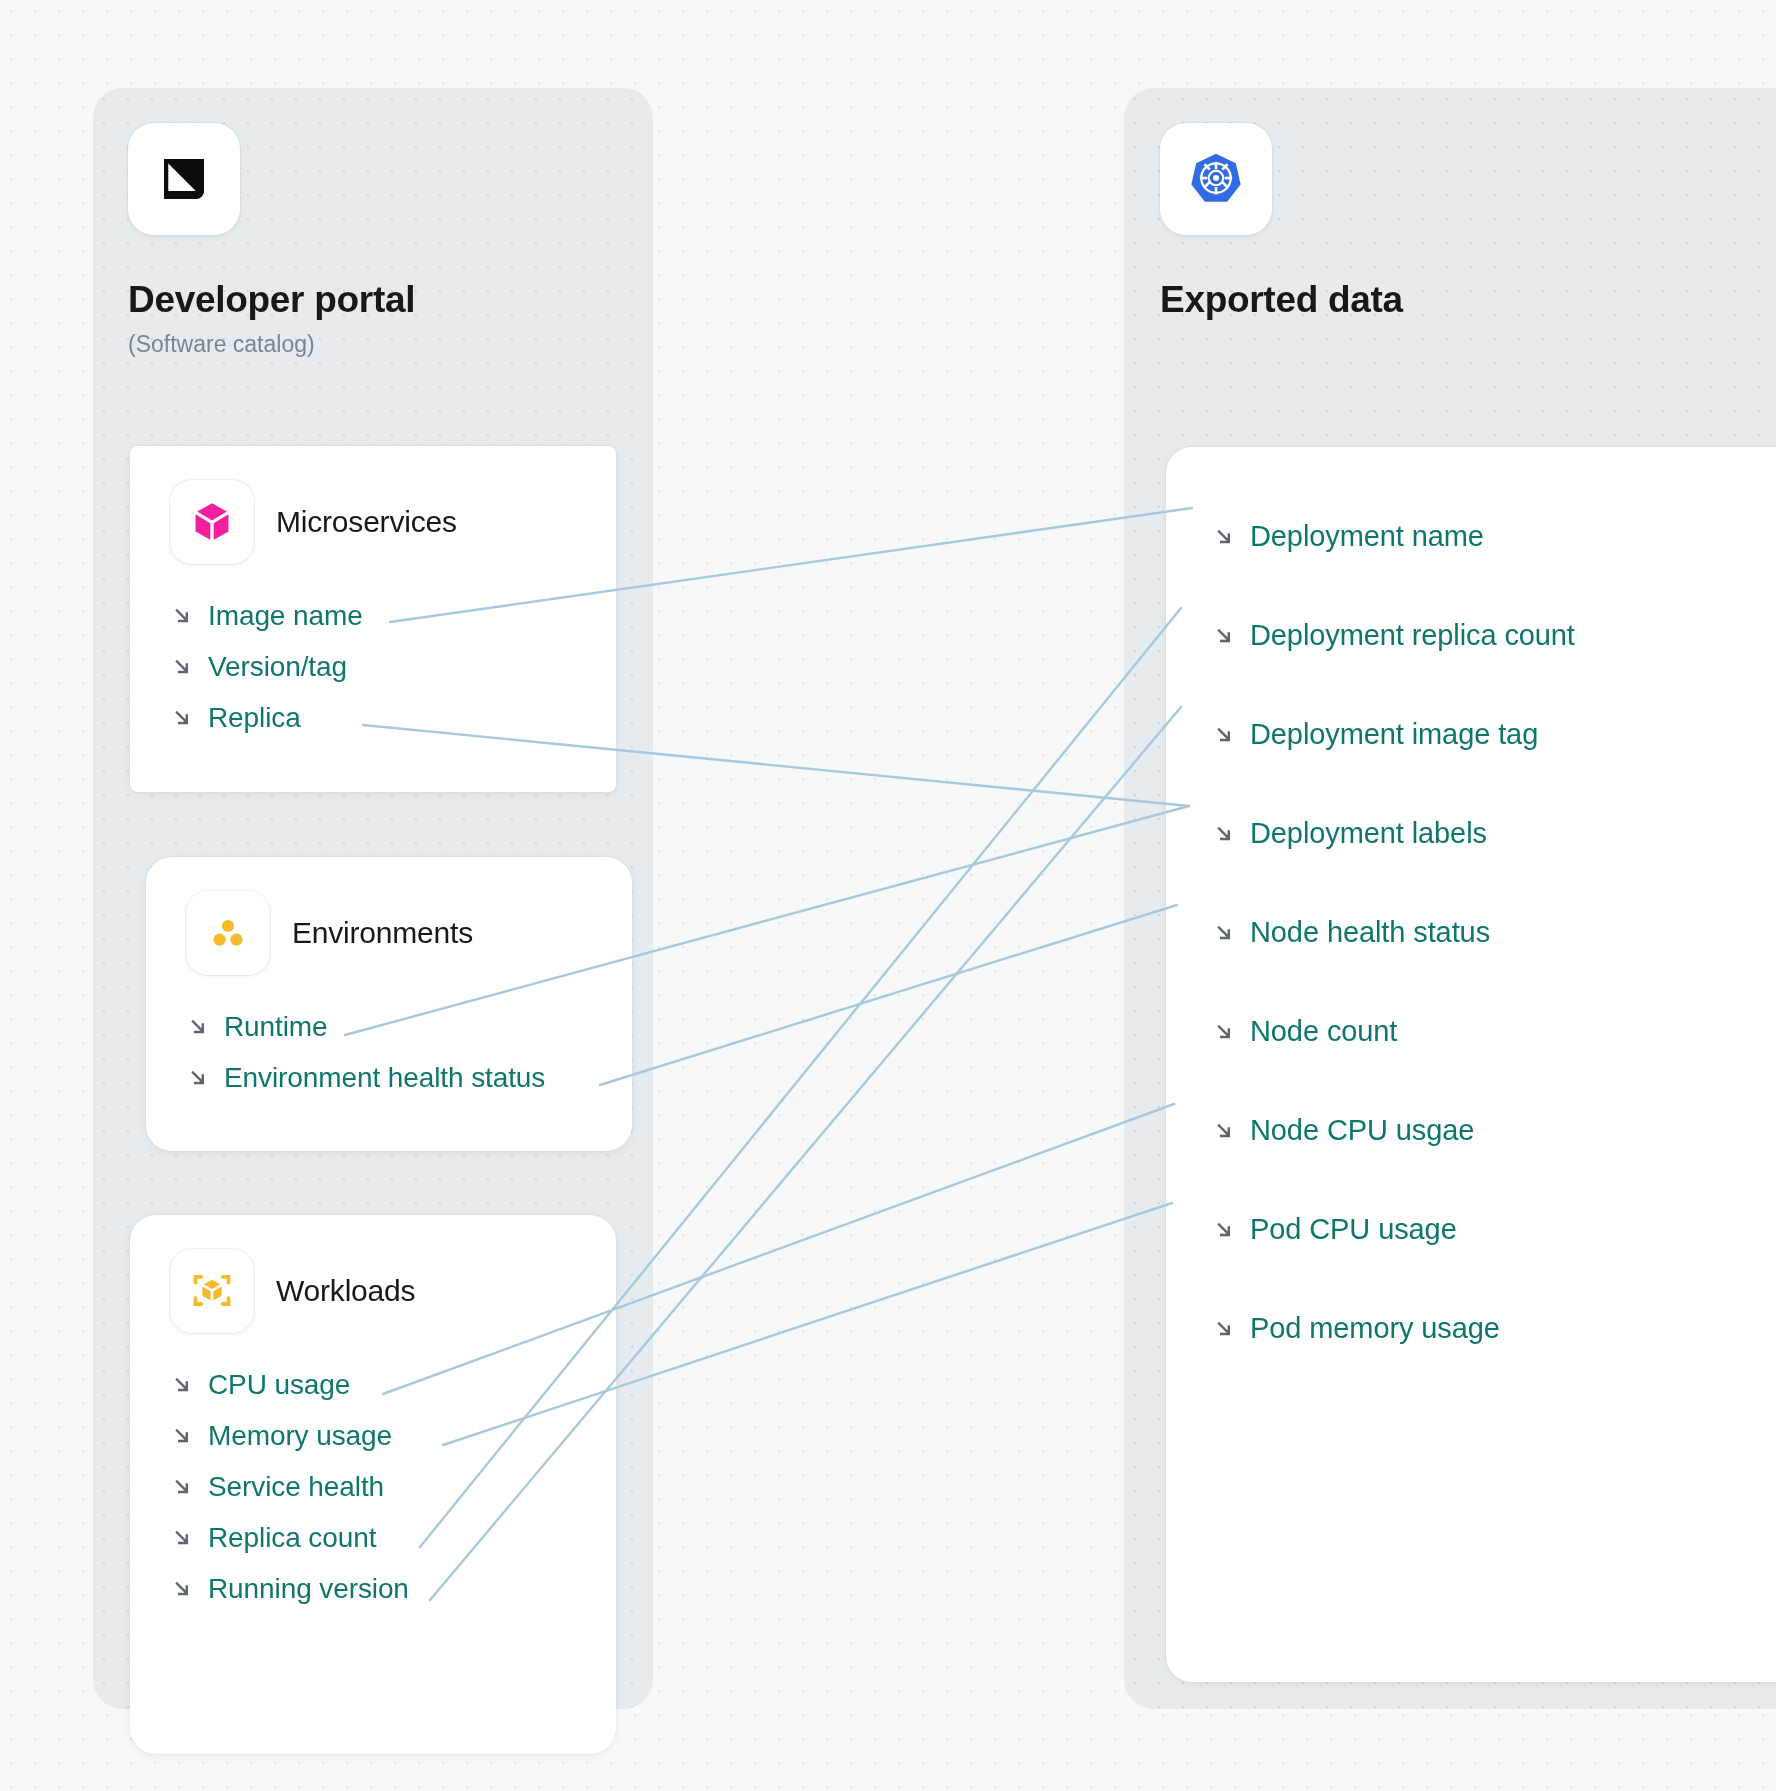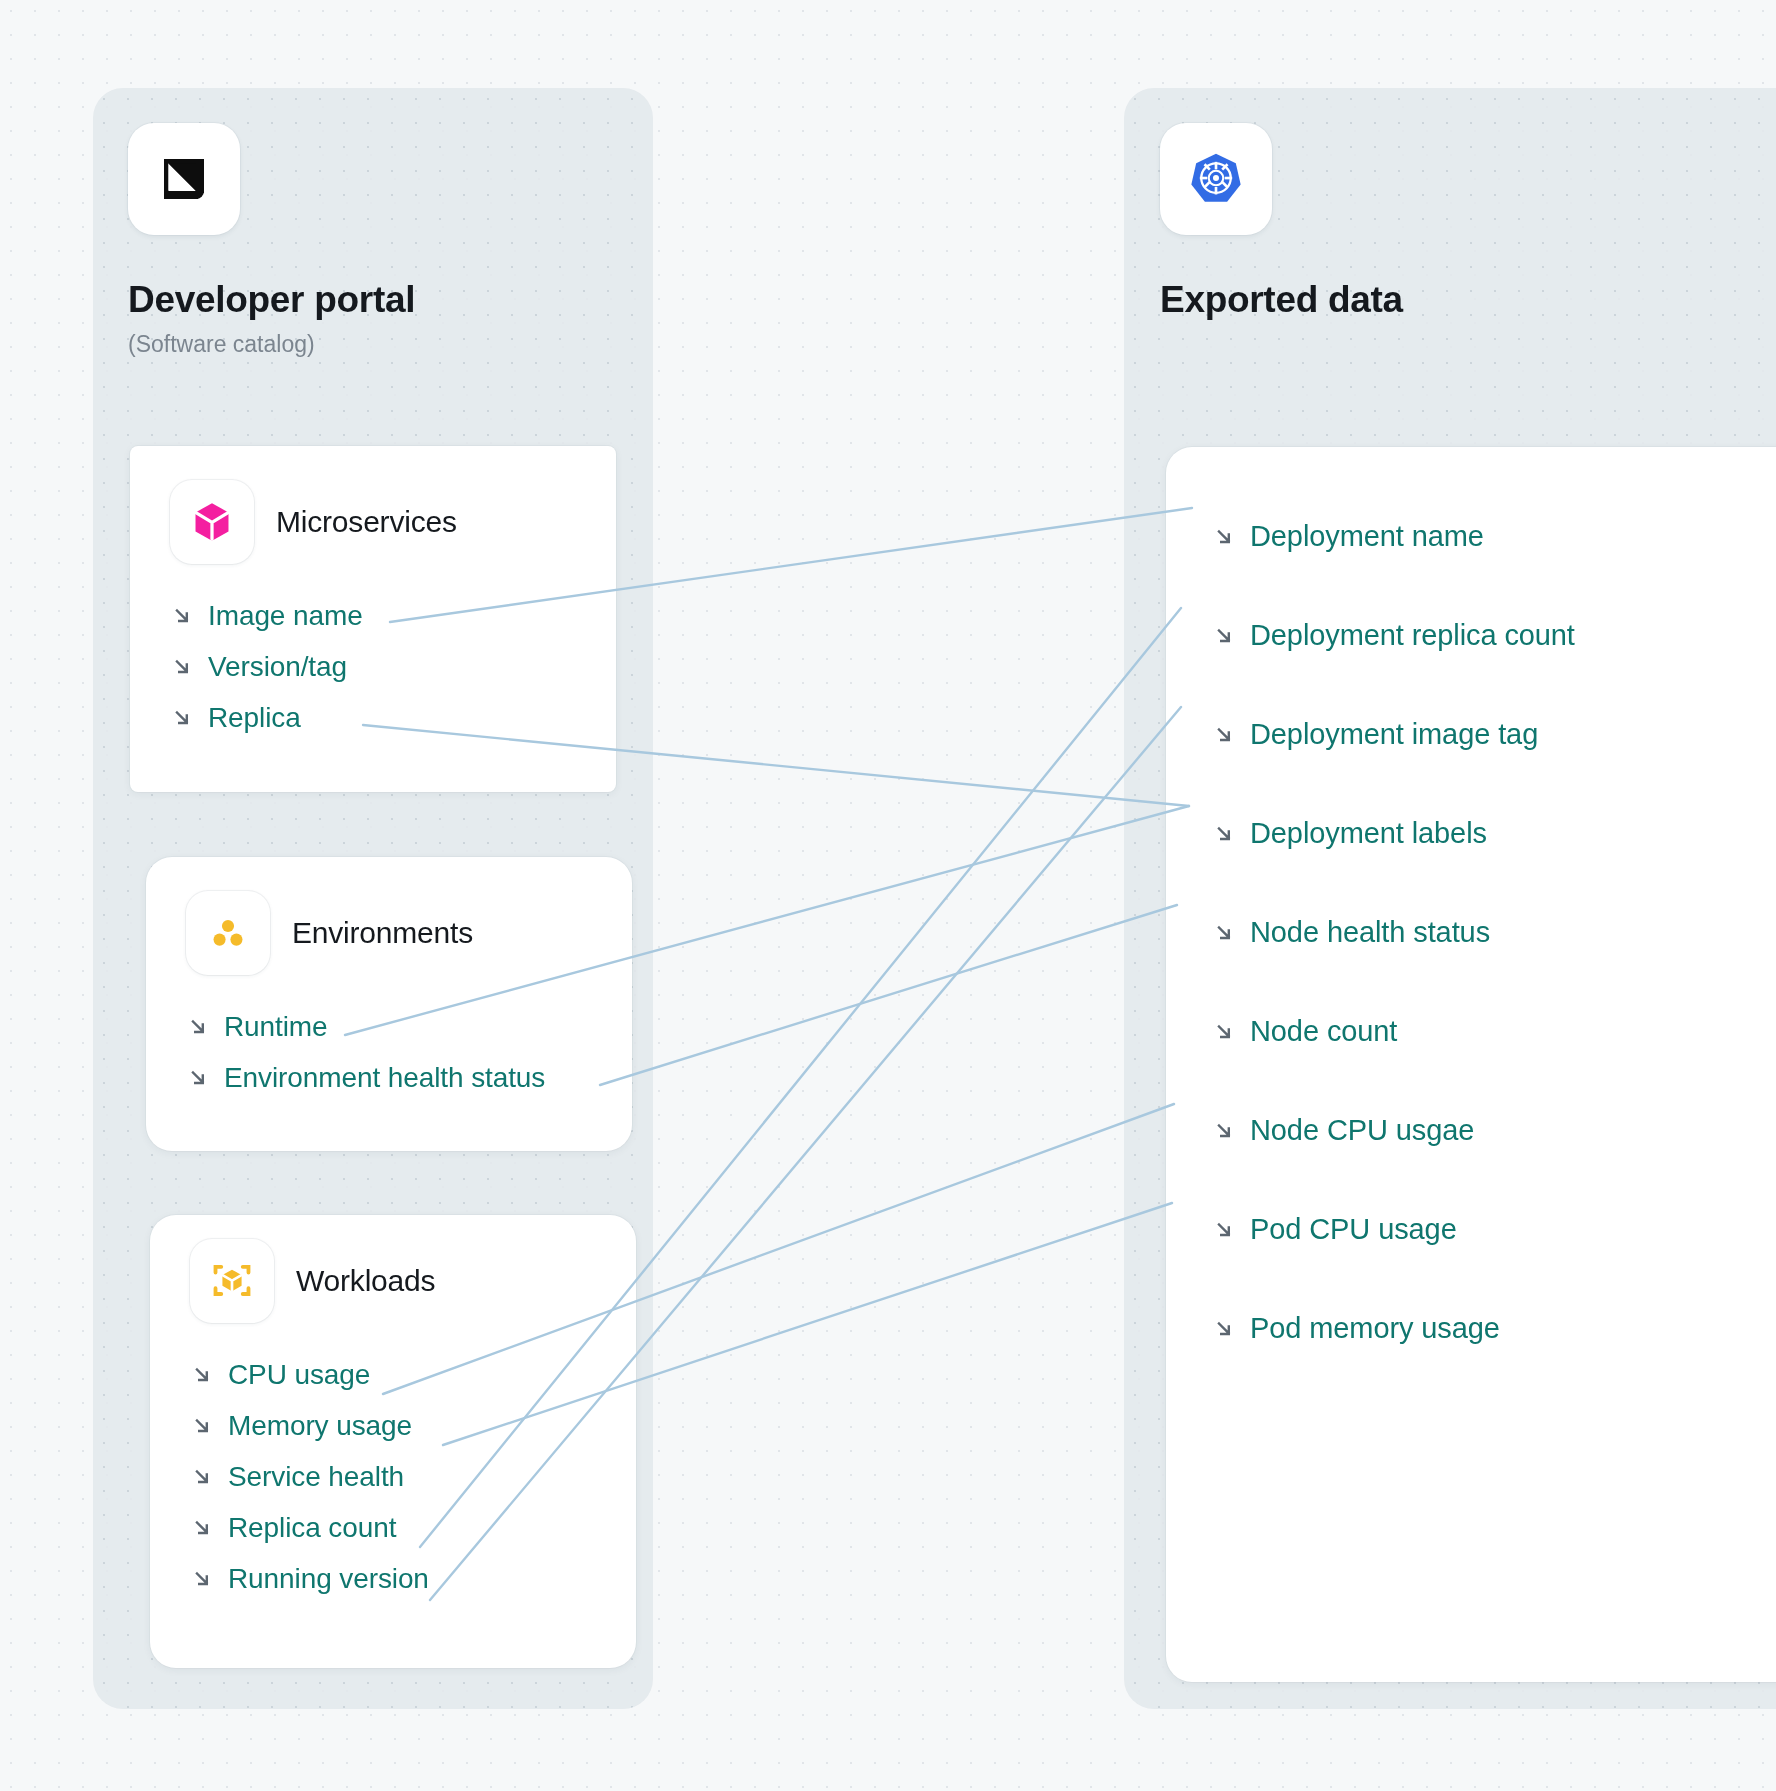--- a/index.html
+++ b/index.html
@@ -203,21 +203,21 @@
       </div>
       <div class="field">
         <svg class="arrow-ico" viewBox="0 0 24 24">
           <path d="M7 6.5 L16.6 16.1 M16.8 9.4 V17 H9.2" stroke="#5c6670" stroke-width="2.4" fill="none" stroke-linecap="square"></path>
         </svg>
         <span class="field-label">Environment health status</span>
       </div>
     </div>
   </div>
 
-  <div class="card" id="card-workloads" style="left:130px; top:1215px; width:486px; height:453px; padding:24px 40px;margin-left:20px;">
+  <div class="card" id="card-workloads" style="left:130px; top:1215px; width:486px; height:539px; padding:34px 40px;">
     <div class="card-head">
       <div class="card-icon">
         <svg width="46" height="46" viewBox="0 0 24 24">
           <path d="M12 6.1 L17 8.9 v5.6 L12 17.3 L7 14.5 V8.9 Z" fill="#f5bb2a"></path>
           <path d="M12 11.8 L7.3 9.1 M12 11.8 L16.7 9.1 M12 11.8 V17" stroke="#ffffff" stroke-width="1.4" stroke-linecap="round" fill="none"></path>
           <g stroke="#f5bb2a" stroke-width="2" fill="none" stroke-linecap="round">
             <path d="M3.4 7.6 V4.6 h3"></path>
             <path d="M17.6 4.6 h3 v3"></path>
             <path d="M20.6 15.8 v3 h-3"></path>
             <path d="M6.4 18.8 h-3 v-3"></path>

